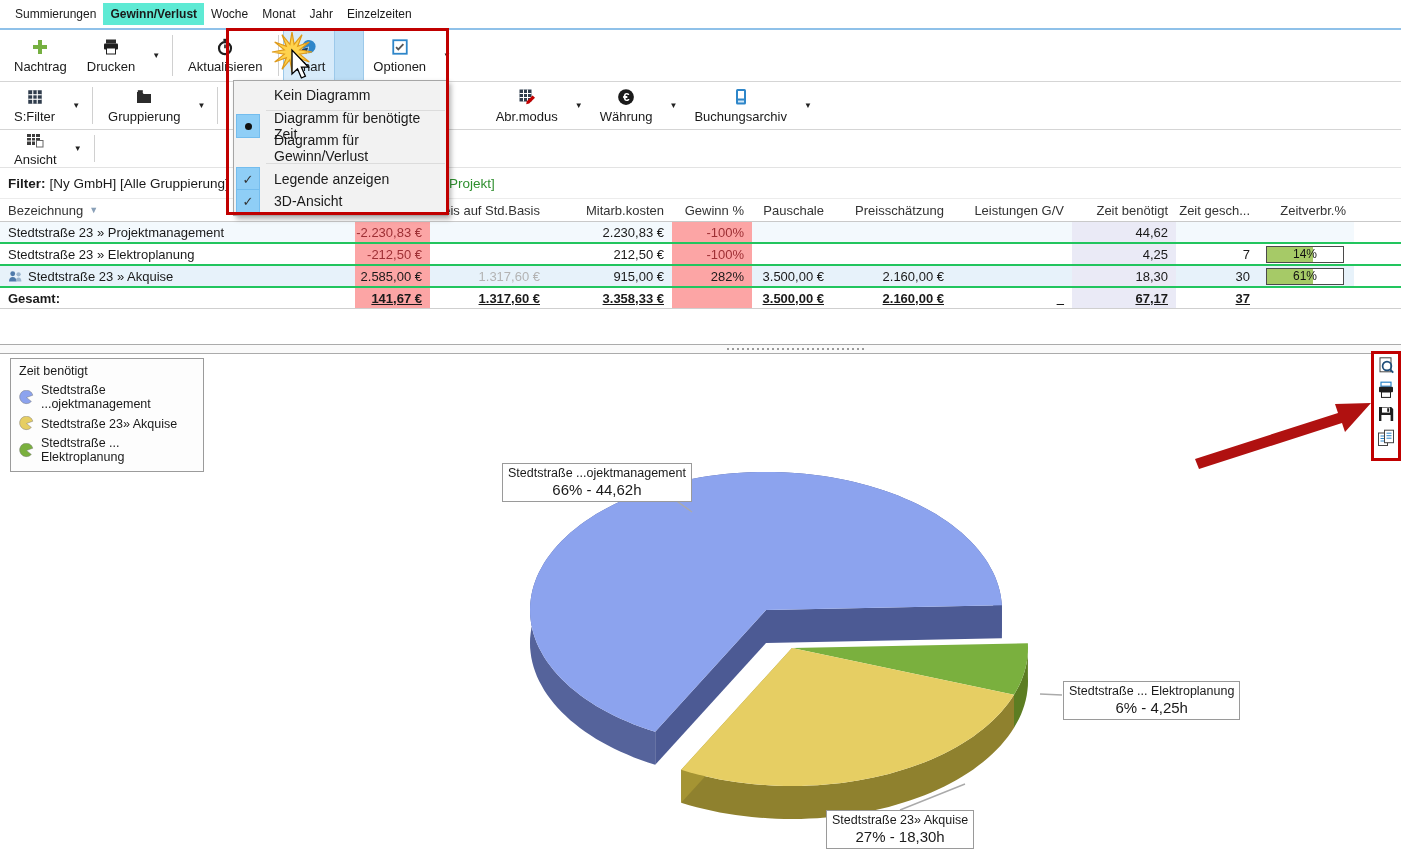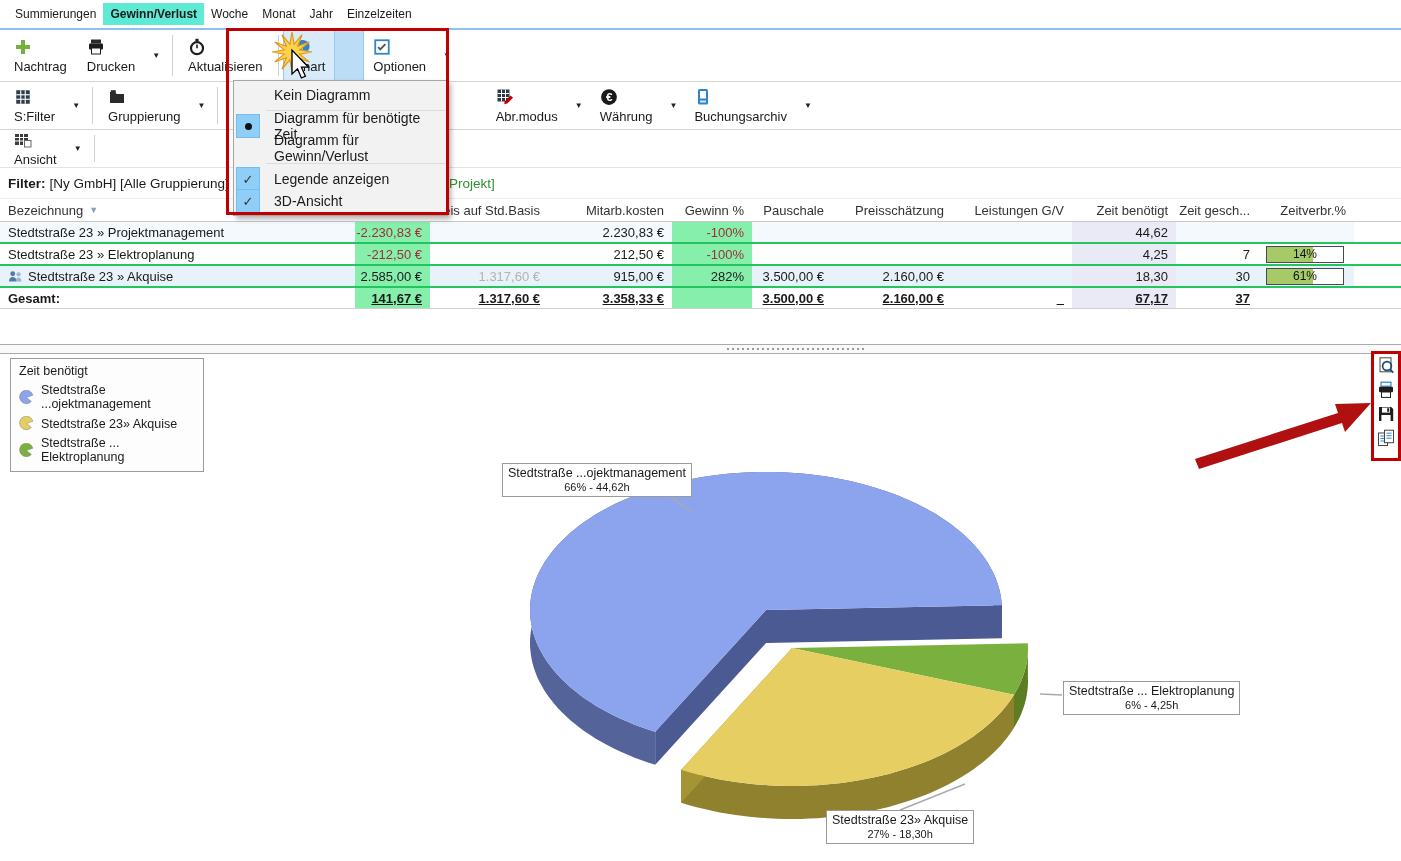--- a/index.html
+++ b/index.html
@@ -8,41 +8,41 @@
   
   #menubar{position:absolute;left:0;top:0;width:100%;height:28px;display:flex;align-items:center;padding-left:8px;box-sizing:border-box;}
   .mtab{padding:4px 7px;font-size:12px;cursor:default;white-space:nowrap;}
   .mtab.active{background:#5eead4;font-weight:bold;}
   #blueline{position:absolute;left:0;top:28px;width:100%;height:2px;background:#8FC1E9;}
   
   .tbrow{position:absolute;left:0;width:100%;display:flex;align-items:stretch;box-sizing:border-box;border-bottom:1px solid #d5d5d5;background:#fff;padding-left:4px;}
   #tb1{top:30px;height:52px;}
   #tb2{top:82px;height:48px;}
   #tb3{top:130px;height:38px;border-bottom:1px solid #e3e3e3;}
-  .tbtn{display:flex;flex-direction:column;align-items:flex-start;justify-content:center;gap:3px;padding:3px 10px;white-space:nowrap;}
+  .tbtn{display:flex;flex-direction:column;align-items:center;justify-content:center;gap:3px;padding:3px 10px;white-space:nowrap;}
   .tbtn .ticon{height:18px;display:flex;align-items:center;}
   .tbtn svg{width:18px;height:18px;}
   .tbtn.hl{background:#D7EBFA;outline:1px solid #9CC9EA;}
   .dropbox{display:flex;align-items:center;padding:0 7px;color:#222;font-size:10px;}
   .dropbox.hl2{background:#BBDDF5;outline:1px solid #9CC9EA;width:14px;justify-content:center;}
   .vsep{width:1px;background:#d0d0d0;margin:5px 5px;}
   
   #filterbar{position:absolute;left:0;top:168px;width:100%;height:30px;display:flex;align-items:center;padding-left:8px;box-sizing:border-box;font-size:13.5px;}
   #filterbar b{margin-right:4px;}
   .f-blue{color:#2464C4;margin-left:4px;}
   #filter-right{position:absolute;left:449px;top:176px;color:#2F8F2F;font-size:13.5px;}
   
   #table{position:absolute;left:0;top:198px;width:100%;}
   .trow{display:flex;height:20px;align-items:center;border-bottom:2px solid #22c55e;}
   #thead{height:22px;border-top:1px solid #ececec;border-bottom:1px solid #c9c9c9;color:#333;}
   .td{box-sizing:border-box;padding:0 8px;overflow:hidden;white-space:nowrap;height:100%;display:flex;align-items:center;justify-content:flex-end;}
   .td.first{justify-content:flex-start;}
   .neg{color:#9E2F34;}
   .muted{color:#b3b3b3;}
-  .tint-blue{background:#86efac;}
+  .tint-blue{background:#fca5a5;}
   .tint-lav{background:#EAEAF6;}
   .r1 .td.first,.r1 .plain{background:#F3F9FD;}
   .r3 .td.first,.r3 .plain{background:#E7F2FA;}
   #trow-total{font-weight:bold;border-bottom:1px solid #cfcfcf;}
   #trow-total .tot{text-decoration:underline;}
   .bar{position:relative;width:86px;height:15px;border:1px solid #4a4a4a;background:#fff;margin-right:2px;}
   .bar .fill{position:absolute;left:0;top:0;bottom:0;background:#A6CA67;}
   .bar .blabel{position:absolute;inset:0;display:flex;align-items:center;justify-content:center;font-size:12px;font-weight:normal;color:#111;}
   .sorticon{color:#8aa0b8;font-size:9px;margin-left:6px;}
   .gicon{margin-right:5px;display:flex;}
@@ -51,21 +51,21 @@
   #splitter .dots{position:absolute;left:727px;top:3px;width:137px;height:2px;
      background:repeating-linear-gradient(90deg,#9a9a9a 0 2px,transparent 2px 5px);}
   
   #chartpanel{position:absolute;left:0;top:354px;width:1401px;height:507px;background:#fff;}
   #piechart{position:absolute;left:0;top:0;width:1401px;height:507px;}
   #legendbox{position:absolute;left:10px;top:4px;width:194px;background:#fdfdfd;border:1px solid #9b9b9b;padding:5px 8px 7px 8px;box-sizing:border-box;font-size:12.5px;}
   #legend-title{margin-bottom:4px;}
   .litem{display:flex;align-items:center;gap:7px;margin-top:5px;}
   .licon{width:15px;height:15px;display:flex;}
   .callout{position:absolute;background:#fff;border:1px solid #9a9a9a;text-align:center;font-size:12.5px;line-height:1.2;padding:2px 5px;white-space:nowrap;z-index:5;}
-  .callout .sub{font-size:11px;}
+  .callout .sub{font-size:15px;}
   
   #sidepanel{position:absolute;left:1377px;top:3px;width:20px;display:flex;flex-direction:column;gap:6px;z-index:6;}
   .sicon{width:18px;height:18px;}
   .sicon svg{width:18px;height:18px;}
   
   #chartmenu{position:absolute;left:233px;top:80px;width:213px;background:#f2f2f2;border:1px solid #a6a6a6;box-shadow:3px 3px 5px rgba(0,0,0,.3);z-index:40;padding:3px 0;}
   .mitem{position:relative;height:22px;display:flex;align-items:center;font-size:14px;padding-left:40px;}
   .mbox{position:absolute;left:3px;top:0;width:22px;height:22px;display:flex;align-items:center;justify-content:center;}
   .mbox.on{background:#8FCEF6;outline:1px solid #74BDEE;}
   .mdot{width:7px;height:7px;border-radius:50%;background:#111;}

